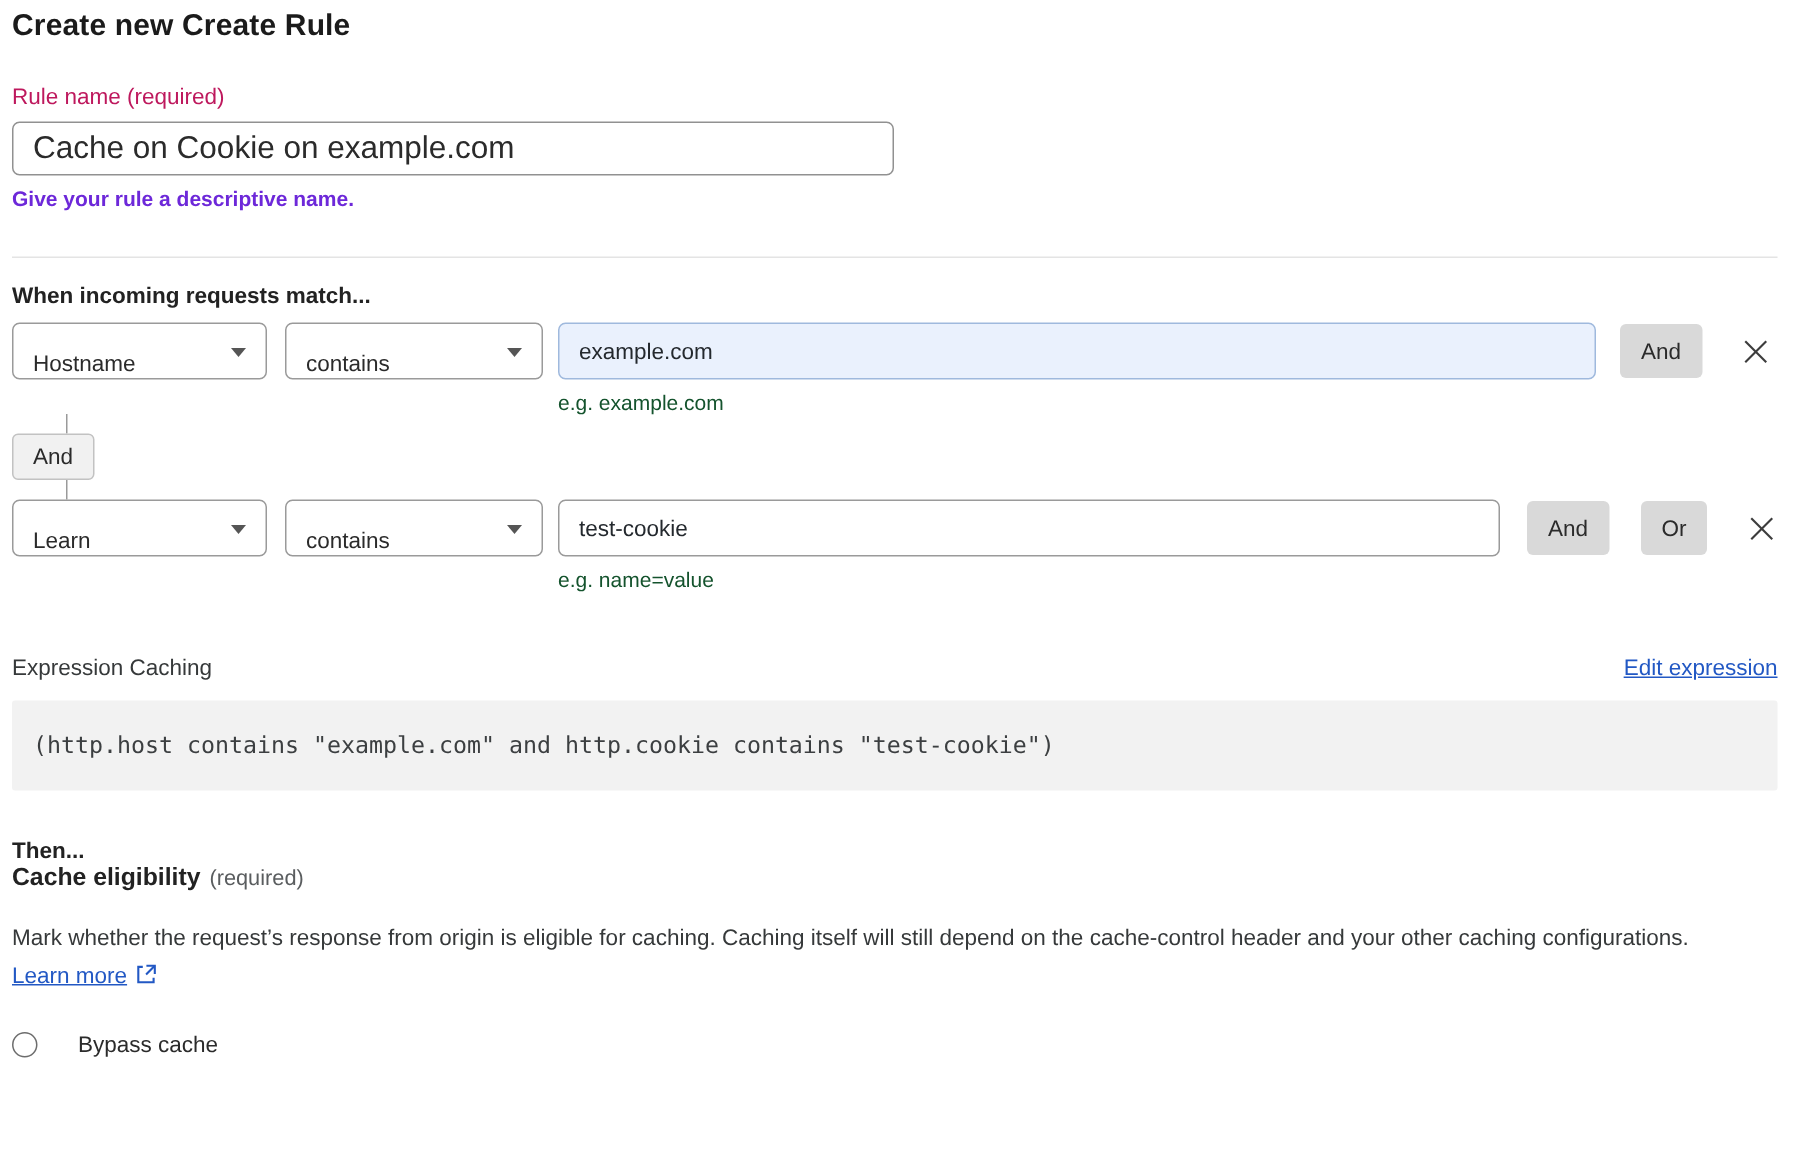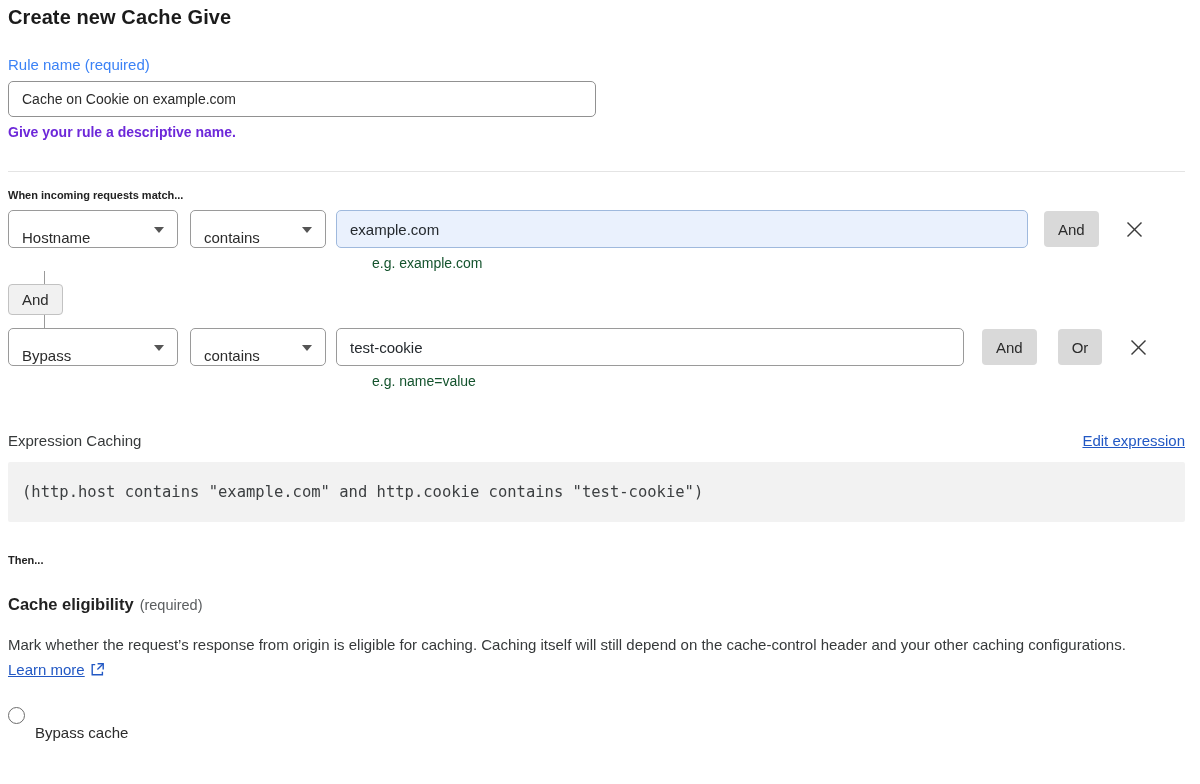--- a/index.html
+++ b/index.html
@@ -7,32 +7,32 @@
   body {
     width: 1200px; height: 784px;
     font-family: "Liberation Sans", sans-serif;
     color: #1f1f1f;
     overflow: hidden;
   }
   .page { padding: 6px 15px 0 8px; }
 
   
   .page-title { font-size: 20px; font-weight: 700; color: #1b1b1b; letter-spacing: .1px; }
-  .field-label { font-size: 15px; color: #3b82f6; margin-top: 27px; }
+  .field-label { font-size: 15px; color: #be185d; margin-top: 27px; }
   .help-text { font-size: 14px; color: #6d28d9; margin-top: 7px; font-weight: bold; }
-  .section-heading { font-size: 11px; font-weight: 700; color: #222; }
+  .section-heading { font-size: 15px; font-weight: 700; color: #222; }
 
   
   .text-input {
     display: block;
     width: 588px; height: 36px;
     margin-top: 8px;
     padding: 0 13px;
     font-family: "Liberation Sans", sans-serif;
-    font-size: 14px; color: #2b2b2b;
+    font-size: 21px; color: #2b2b2b;
     border: 1px solid #919191; border-radius: 5px;
     background: #fff; outline: none;
   }
 
   .divider { border: none; border-top: 1px solid #e4e4e4; margin: 31px 0 0 0; }
   .match-heading { margin-top: 17px; }
 
   
   .col-labels { display: flex; margin-top: 26px; font-size: 15px; color: #36393a; }
   .col-labels .lab-field { width: 170px; margin-right: 12px; }
@@ -43,21 +43,21 @@
   .select-box {
     position: relative;
     width: 170px; height: 38px;
     border: 1px solid #9a9a9a; border-radius: 5px;
     background: #fff;
     display: flex; align-items: center;
     padding: 17px 30px 0 13px;
     font-size: 15px; color: #2b2b2b;
     cursor: pointer;
   }
-  .select-box.operator { width: 136px; }
+  .select-box.operator { width: 172px; }
   .select-box .caret {
     position: absolute; right: 13px; top: 16px;
     width: 0; height: 0;
     border-left: 5px solid transparent;
     border-right: 5px solid transparent;
     border-top: 6px solid #555;
   }
   .gap-a { width: 12px; flex: none; }
   .gap-b { width: 10px; flex: none; }
 
@@ -125,47 +125,47 @@
     padding: 0 14px;
     border-radius: 2px;
   }
   .expr-code {
     font-family: "DejaVu Sans Mono", monospace;
     font-size: 15.5px; color: #3c3f41;
     white-space: pre;
   }
 
   .then-heading { margin-top: 32px; }
-  .cache-heading { margin-top: 29px; font-size: 16.5px; }
+  .cache-heading { font-size: 16.5px; }
   .required-note { font-weight: 400; font-size: 14.5px; color: #5a5d5f; margin-left: 6px; }
 
   .cache-desc {
     margin-top: 18px;
     font-size: 15px; line-height: 25px; color: #36393a;
     max-width: 1160px;
   }
   .ext-icon { vertical-align: -2px; margin-left: 5px; }
 
   
-  .radio-option { display: flex; align-items: flex-start; margin-top: 0; cursor: pointer; flex-direction: column; }
+  .radio-option { display: flex; align-items: flex-end; margin-top: 0; cursor: pointer; }
   .radio-option.first { margin-top: 25px; }
   .radio-circle {
     width: 17px; height: 17px; flex: none;
     border: 1px solid #6d6d6d; border-radius: 50%;
     background: #fff;
     display: flex; align-items: center; justify-content: center;
   }
   .radio-label { margin-left: 27px; font-size: 15px; color: #2b2b2b; }
 </style>
 </head>
 <body>
 
 <div class="page">
 
-  <h1 class="page-title">Create new Cache Give</h1>
+  <h1 class="page-title">Create new Create Rule</h1>
 
   <div class="field-label">Rule name (required)</div>
   <input class="text-input" type="text" value="Cache on Cookie on example.com" style="">
   <div class="help-text">Give your rule a descriptive name.</div>
 
   <hr class="divider">
 
   <h2 class="section-heading match-heading">When incoming requests match...</h2>
 
 
@@ -192,21 +192,21 @@
   <div class="hint-row">e.g. example.com</div>
 
   <div class="connector-wrap">
     <div class="connector-line"></div>
     <button class="connector-btn">And</button>
     <div class="connector-line"></div>
   </div>
 
   <div class="builder-row row-2" style="margin-top:0;">
     <div class="select-box">
-      <span>Bypass</span>
+      <span>Learn</span>
       <span class="caret"></span>
     </div>
     <div class="gap-a"></div>
     <div class="select-box operator">
       <span>contains</span>
       <span class="caret"></span>
     </div>
     <div class="gap-b"></div>
     <input class="value-input" type="text" value="test-cookie" style="">
     <button class="chip-btn chip-and">And</button>

